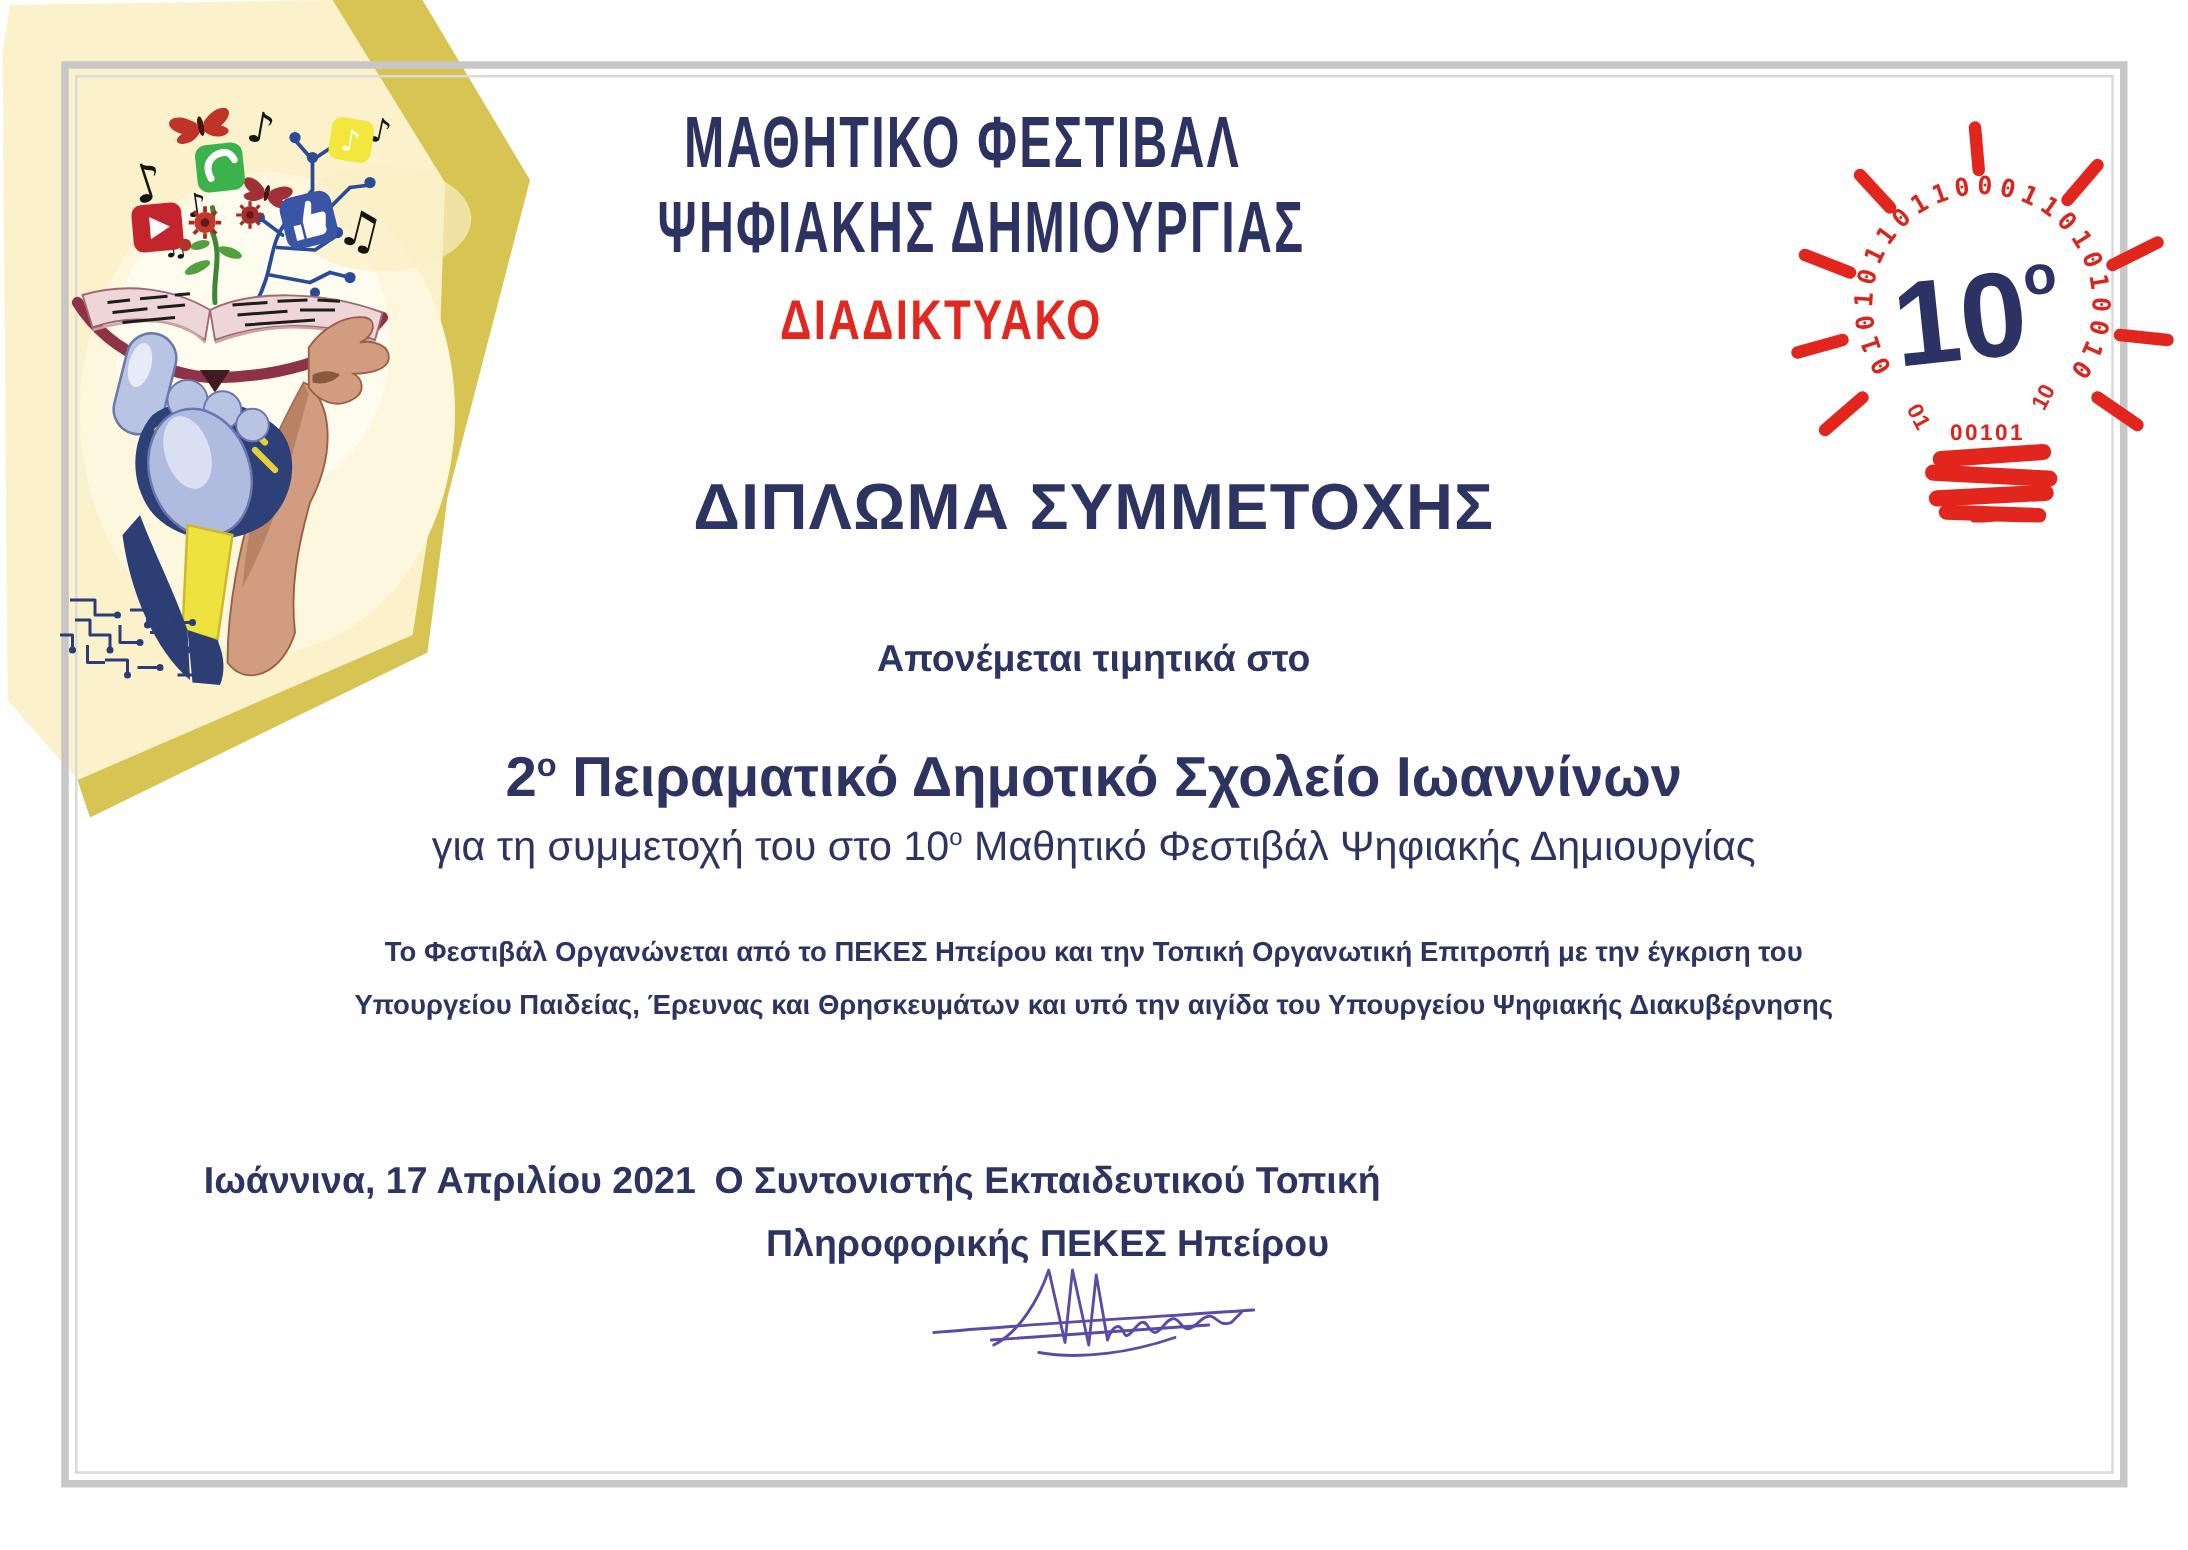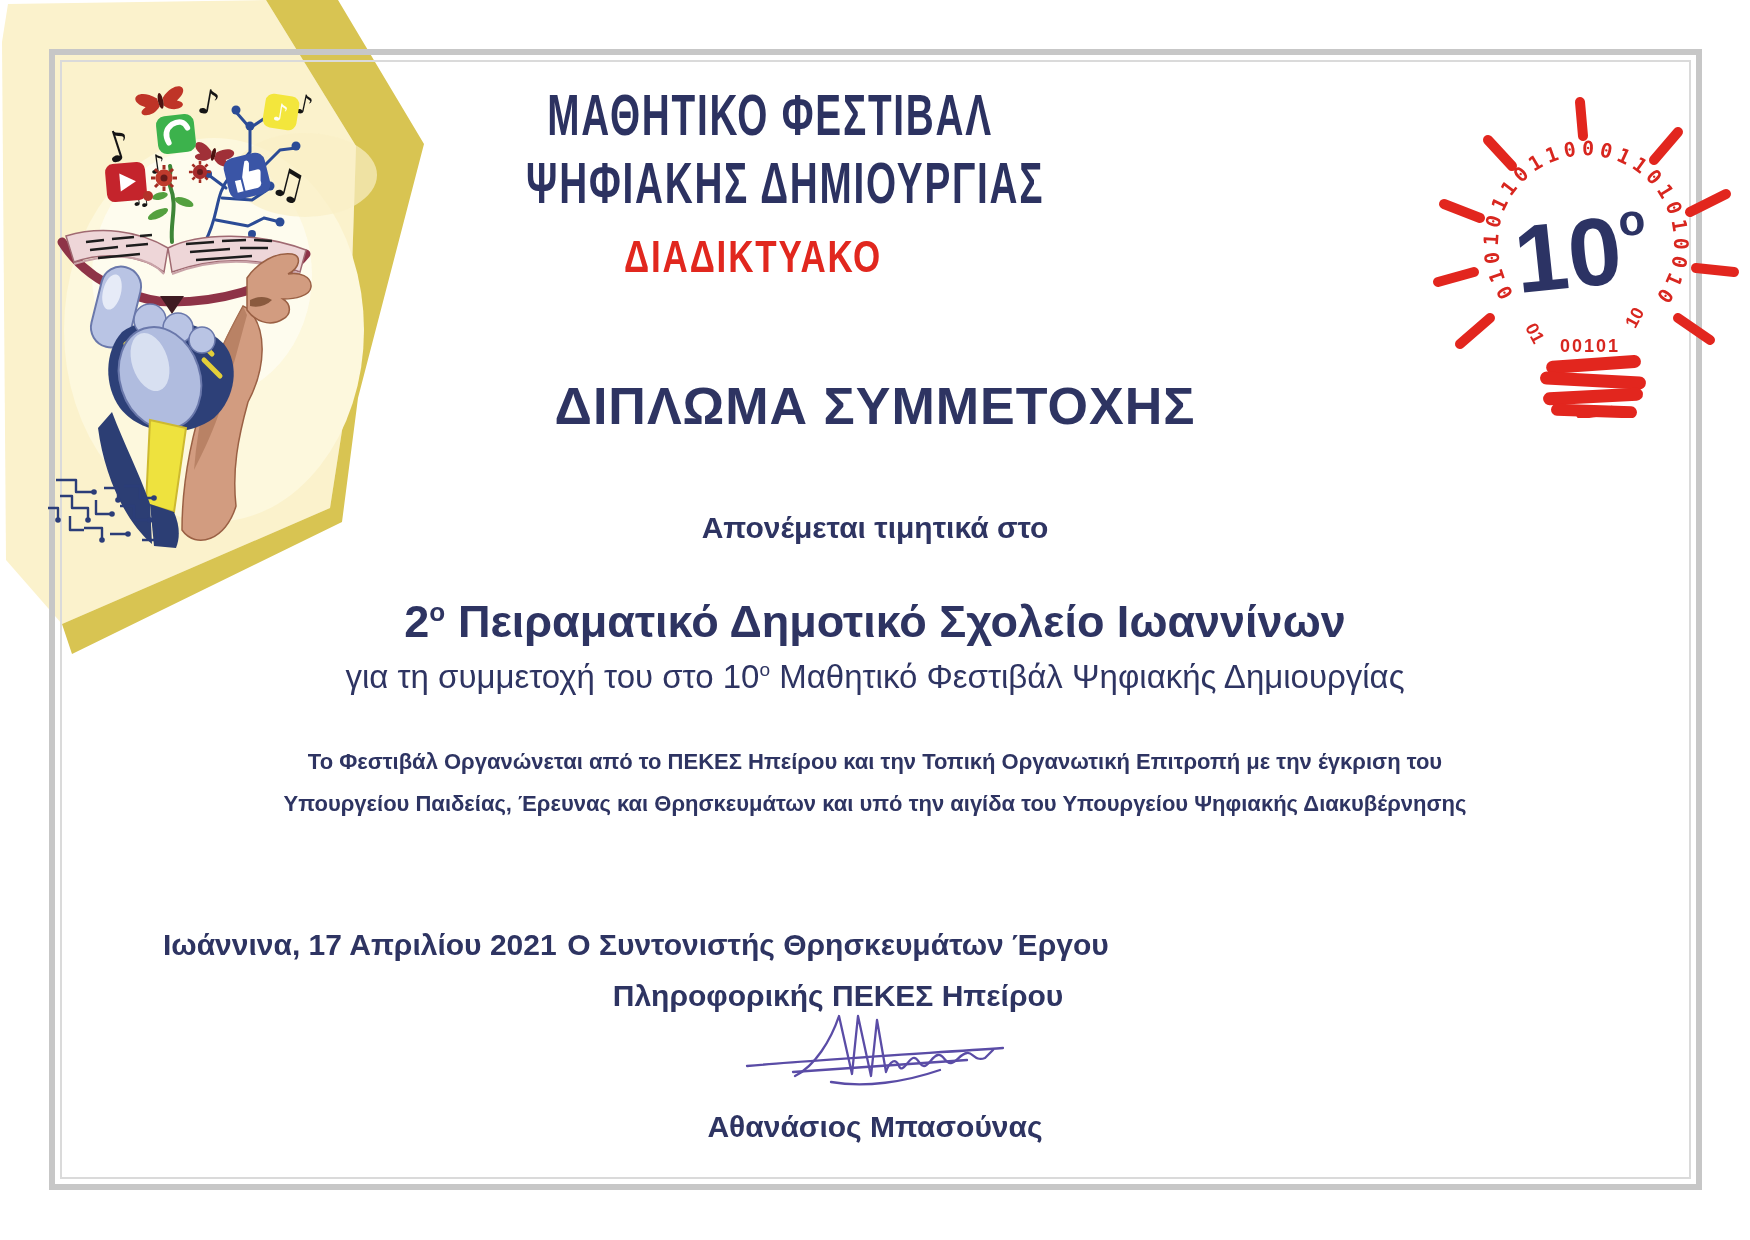--- a/index.html
+++ b/index.html
@@ -236,28 +236,27 @@
   <div class="center-line reason"><span>για τη συμμετοχή του στο 10</span><sup class="o">ο</sup><span class="gap">Μαθητικό Φεστιβάλ Ψηφιακής Δημιουργίας</span></div>
 
   <div class="center-line org">
     <div>Το Φεστιβάλ Οργανώνεται από το ΠΕΚΕΣ Ηπείρου και την Τοπική Οργανωτική Επιτροπή με την έγκριση του</div>
     <div>Υπουργείου Παιδείας, Έρευνας και Θρησκευμάτων και υπό την αιγίδα του Υπουργείου Ψηφιακής Διακυβέρνησης</div>
   </div>
 
   <div class="place-date">Ιωάννινα, 17 Απριλίου 2021</div>
 
   <div class="role-block">
-    <div>Ο Συντονιστής Θρησκευμάτων Έργου</div>
+    <div>Ο Συντονιστής Εκπαιδευτικού Τοπική</div>
     <div class="role-line2">Πληροφορικής ΠΕΚΕΣ Ηπείρου</div>
   </div>
 
   <svg class="signature" width="280" height="95" viewBox="0 0 280 95">
     <g stroke="#5a4ca6" stroke-width="2.3" fill="none" stroke-linecap="round" stroke-linejoin="round">
       <path d="M12,58 C80,52 180,46 268,40"></path>
       <path d="M58,64 L232,52"></path>
       <path d="M60,68 C80,58 96,32 104,8 L117,66 L123,8 L136,68 L142,12 L151,64 C155,52 161,50 164,58 C167,66 173,52 178,50 C183,48 184,58 189,58 C194,58 197,48 203,47 C209,46 210,56 216,55 C222,54 225,46 232,45 C238,44 240,54 250,50 L258,42"></path>
       <path d="M96,74 C130,80 170,74 205,62"></path>
     </g>
   </svg>
 
-  <div class="center-line signer-name">Αθανάσιος Μπασούνας</div>
 
 </div>
 
 </body></html>

